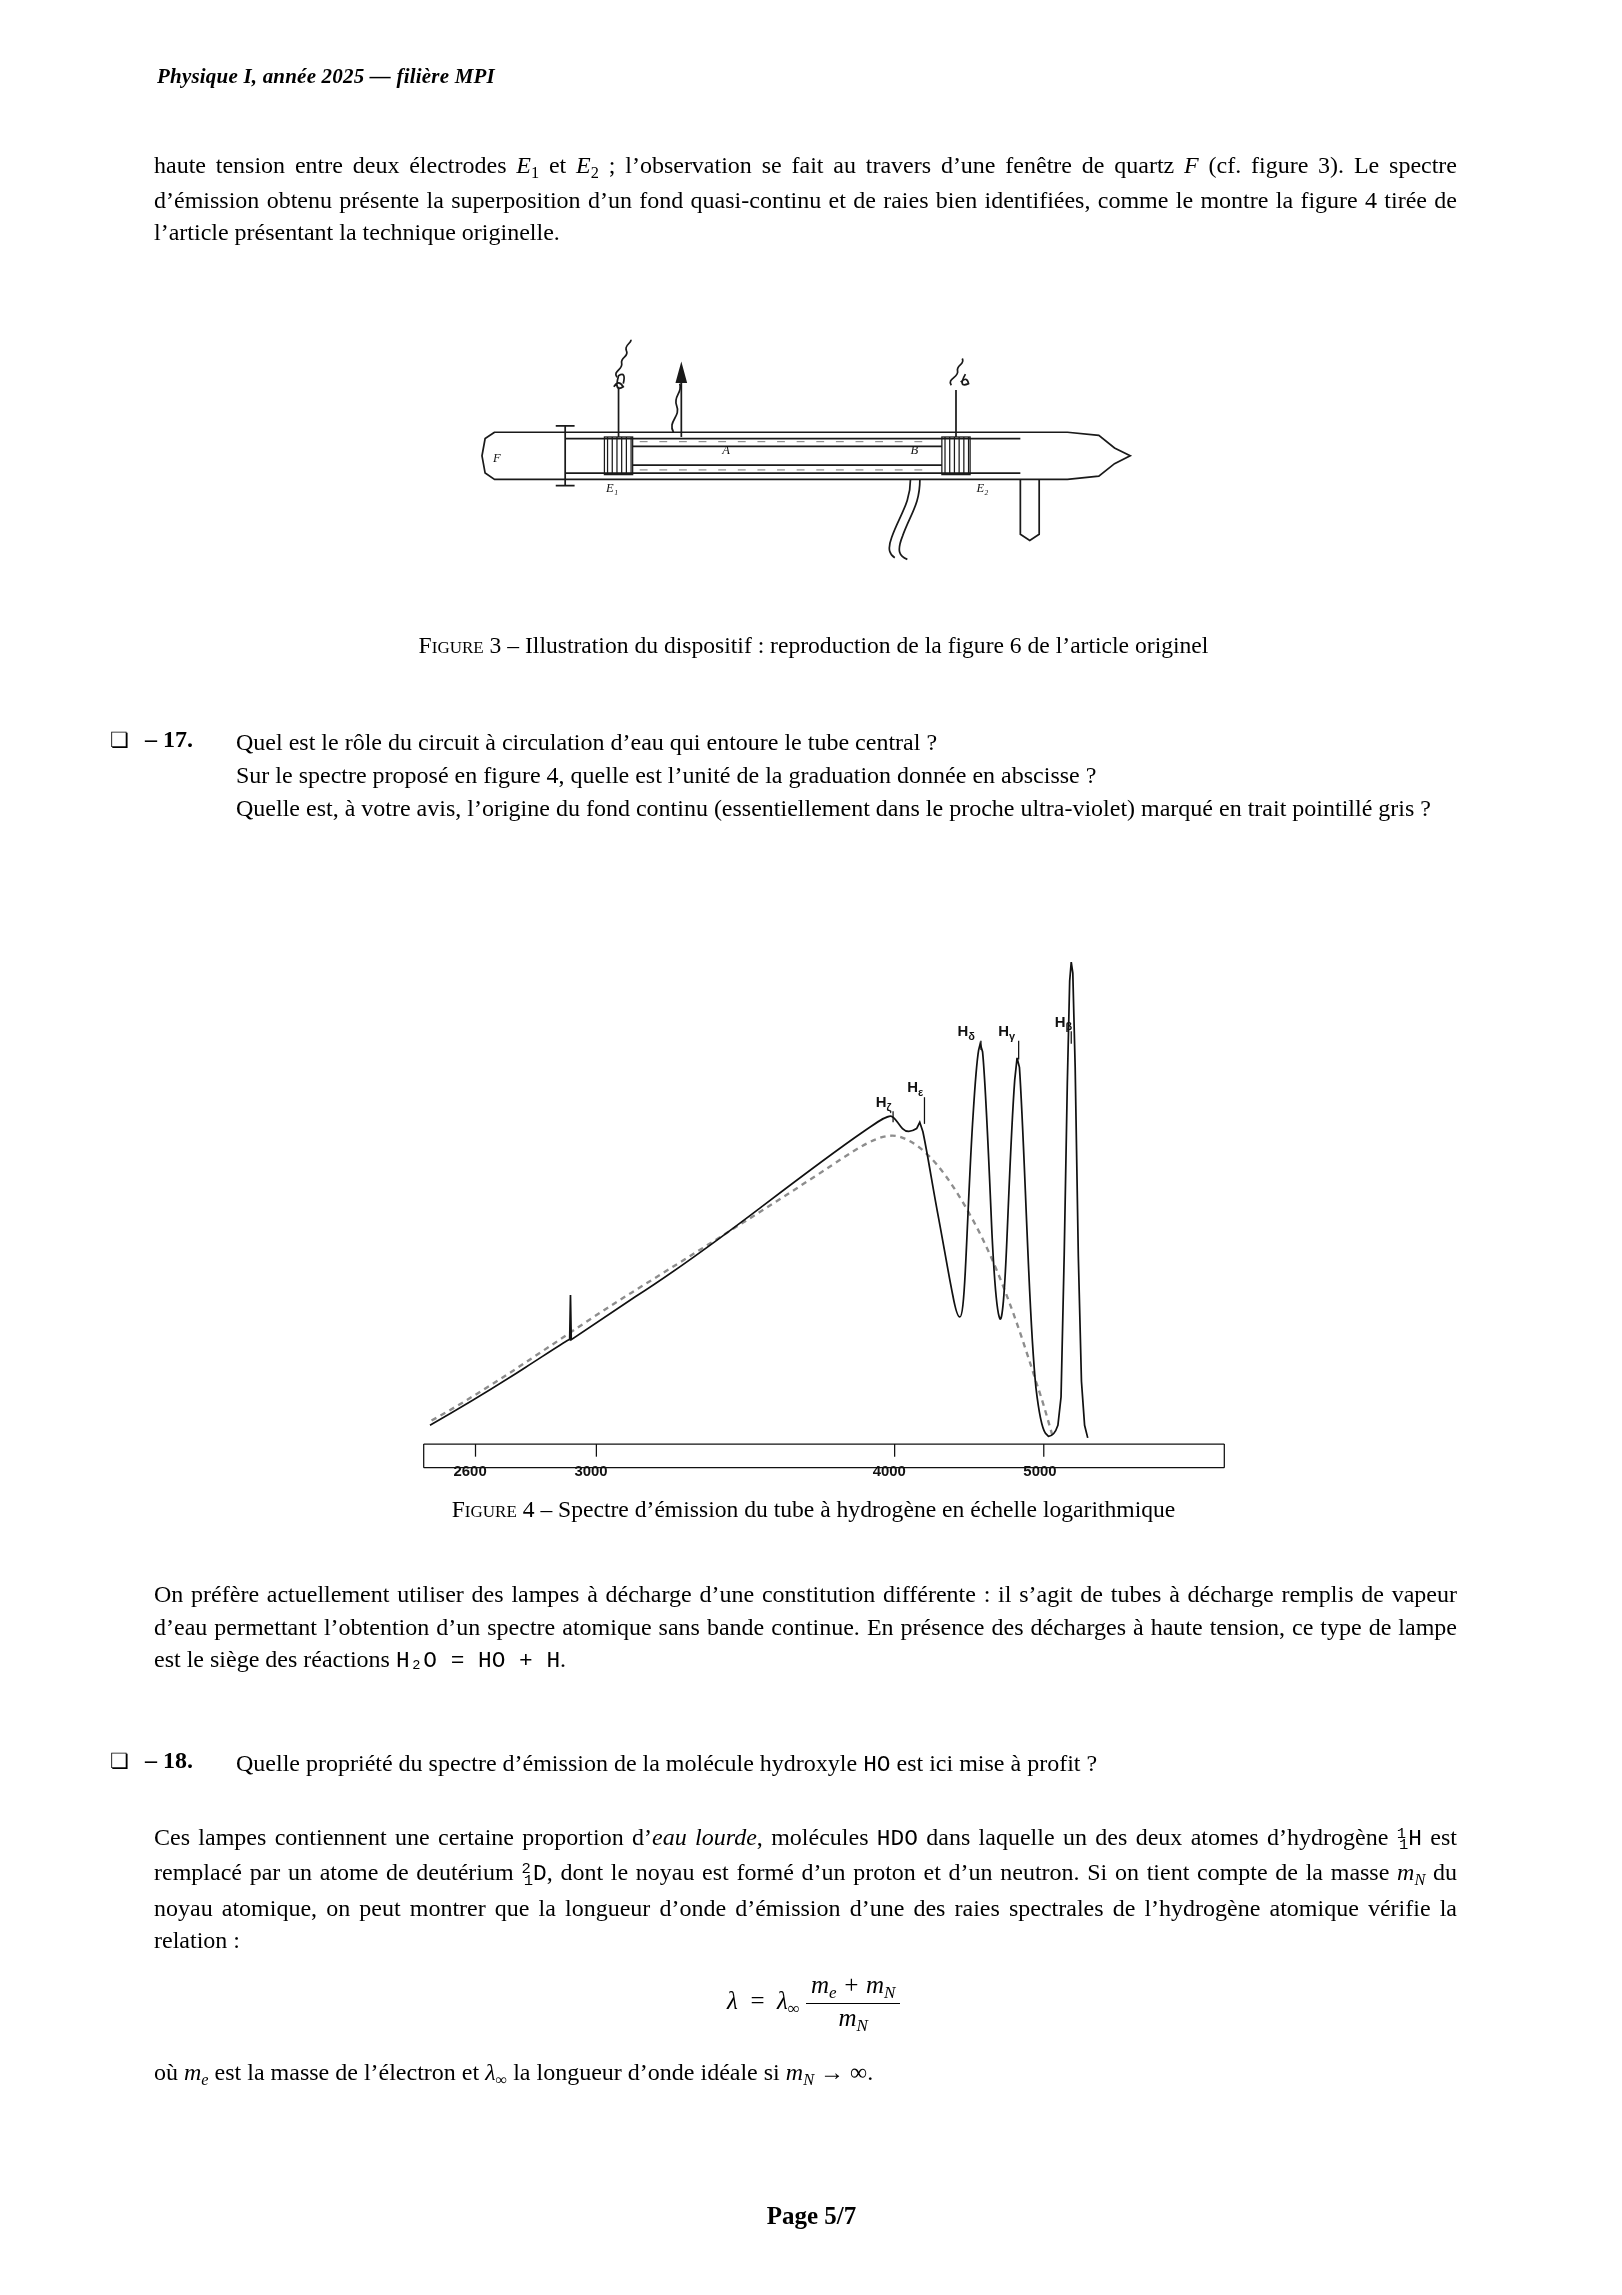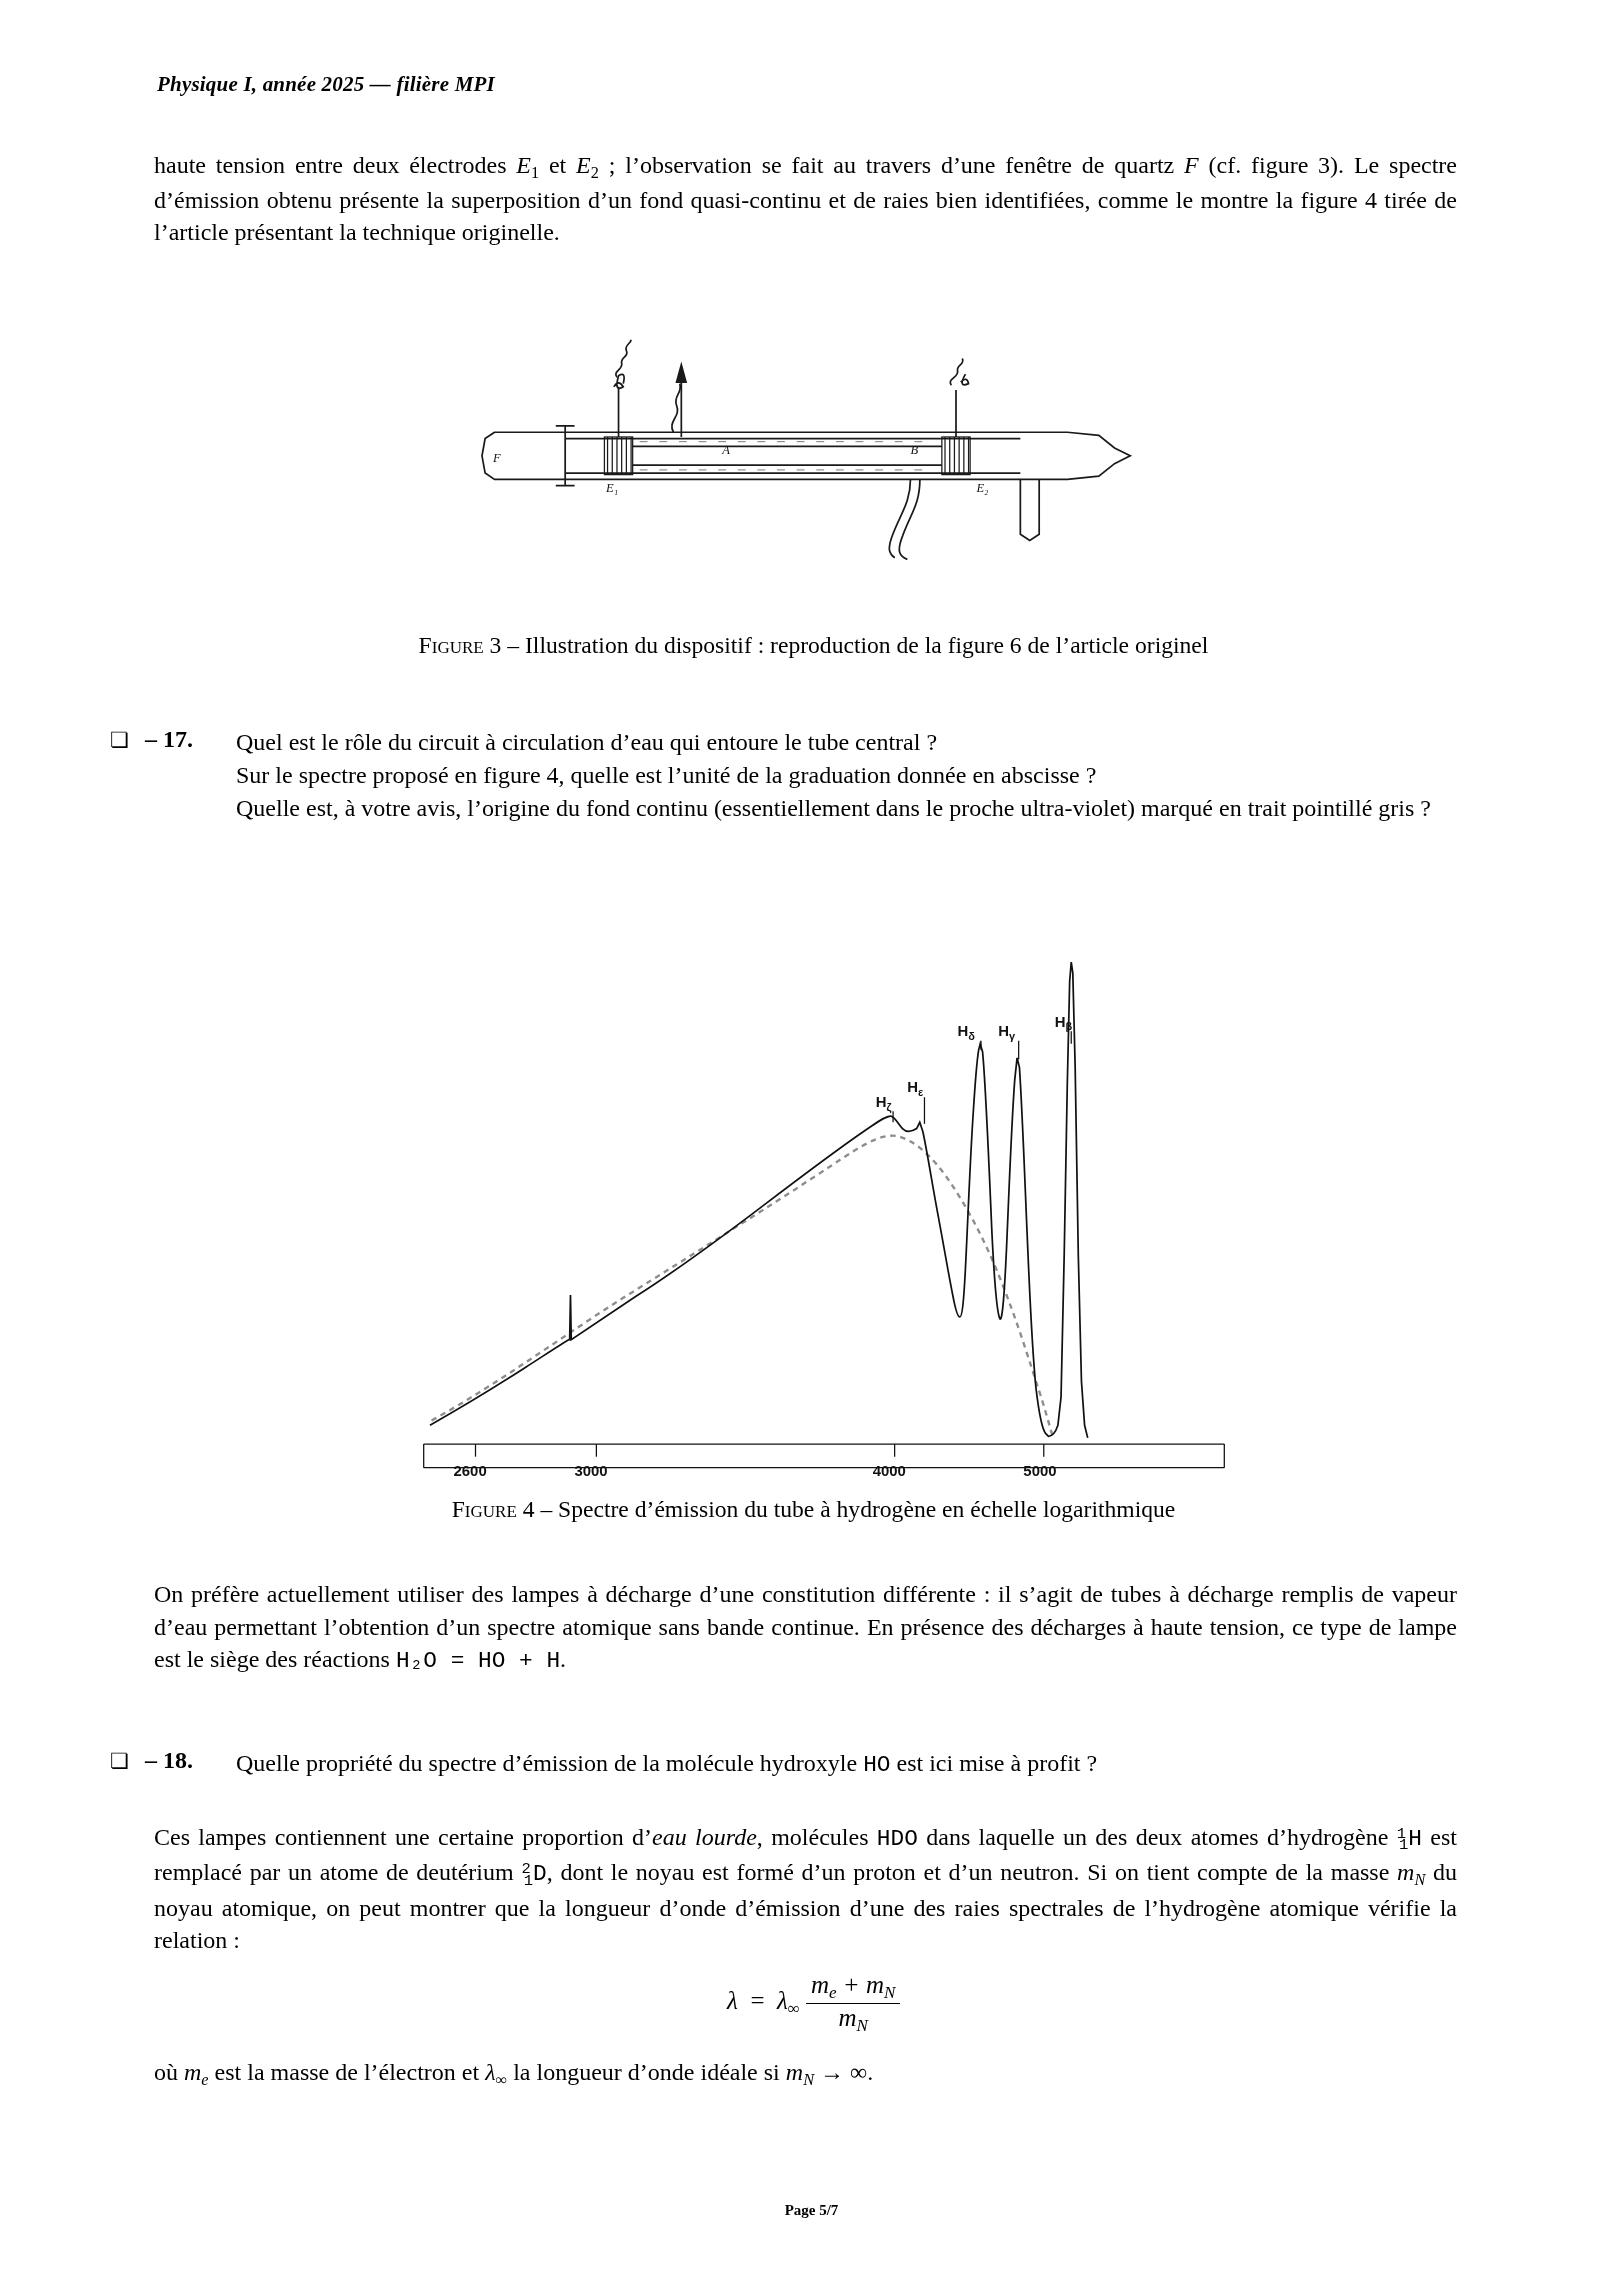--- a/index.html
+++ b/index.html
@@ -17,21 +17,21 @@
   }
   .page {
     position: absolute;
     left: 0; top: 0;
     width: 1623px;
     height: 2295px;
   }
   .header {
     position: absolute;
     left: 157px;
-    top: 72px;
+    top: 64px;
     font-style: italic;
     font-weight: bold;
     font-size: 21px;
     letter-spacing: 0.2px;
   }
   .body-col {
     position: absolute;
     left: 154px;
     width: 1319px;
   }
@@ -101,21 +101,21 @@
     width: 832px;
     height: 581px;
   }
 
   .page-footer {
     position: absolute;
     width: 1623px;
     left: 0;
     top: 2202px;
     text-align: center;
-    font-size: 15px;
+    font-size: 25px;
     font-weight: bold;
   }
   .frac {
     display: inline-block;
     vertical-align: middle;
     text-align: center;
     font-style: italic;
   }
   .frac .num { display: block; padding: 0 4.7px; }
   .frac .den { display: block; border-top: 1.3px solid #000; padding: 0 4.7px; }

